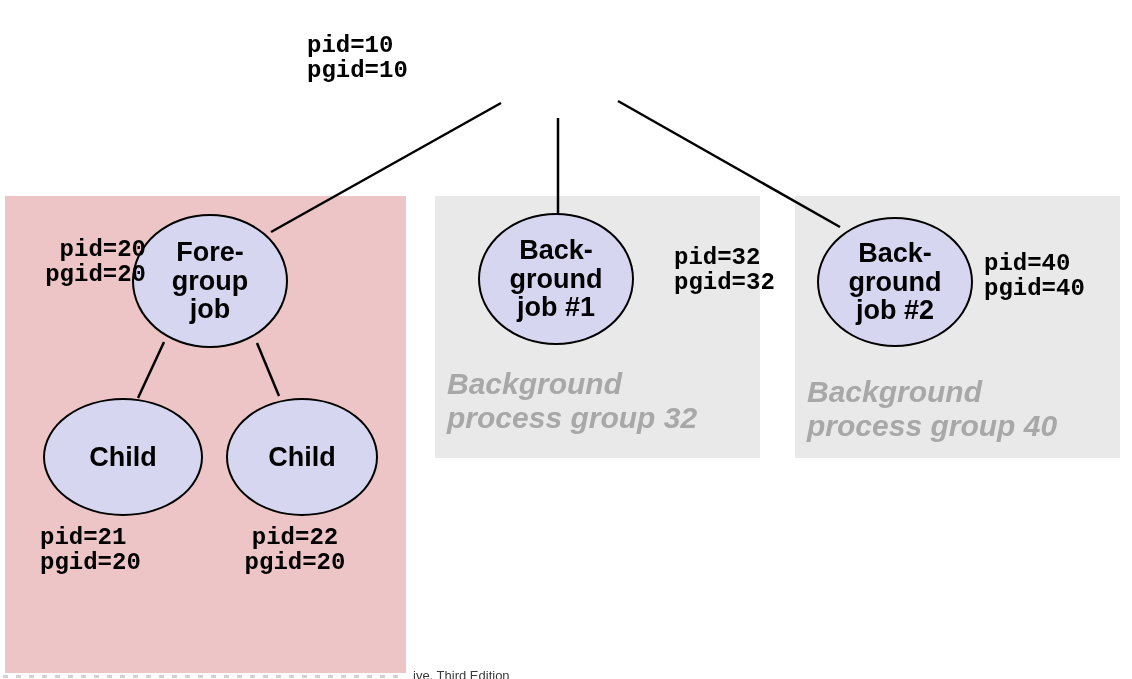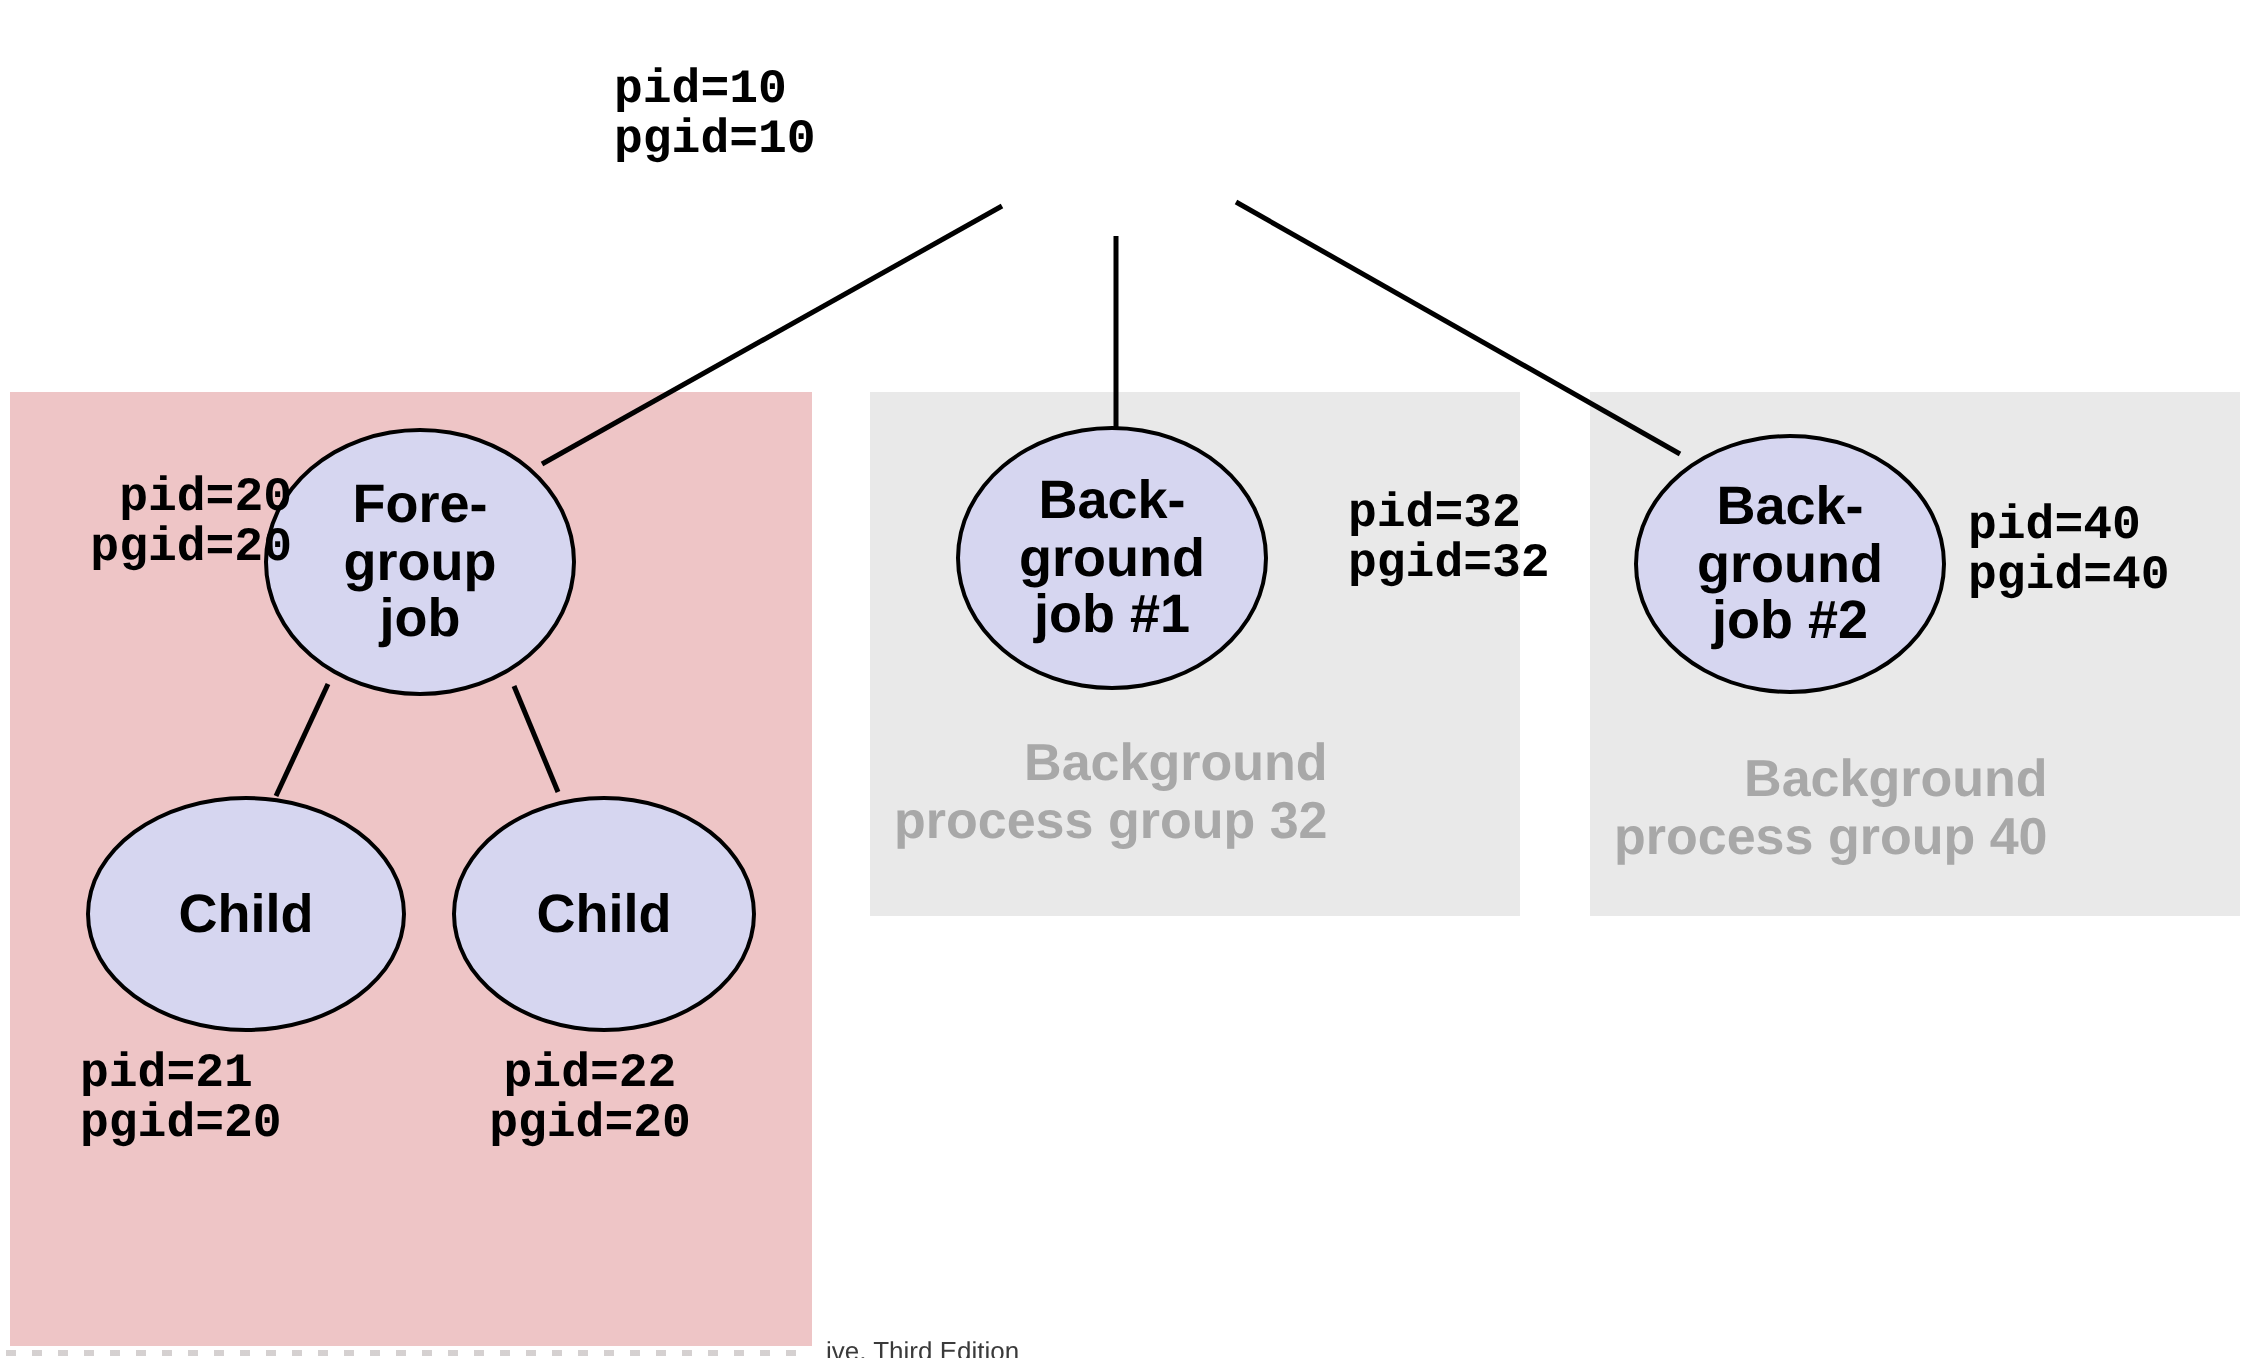--- a/index.html
+++ b/index.html
@@ -54,24 +54,24 @@
   .pids-shell { left: 307px; top: 34px;  width: 160px; text-align: left; }
   .pids-fg    { left: 18px;   top: 238px; width: 128px; text-align: right; }
   .pids-c1    { left: 40px;  top: 526px; width: 166px; }
   .pids-c2    { left: 212px; top: 526px; width: 166px; text-align: center; }
   .pids-bg1   { left: 642px; top: 246px; text-align: left; margin-left: 32px; }
   .pids-bg2   { left: 984px; top: 252px; text-align: left; }
 
   .caption {
     position: absolute;
     font-weight: bold;
-    font-size: 26px;
+    font-style: italic;
+    font-size: 30px;
     line-height: 1.13;
     white-space: pre-line;
-    text-align: right;
   }
   .caption-fg  { left: 20px;  top: 599px; color: #c00000; }
   .caption-bg1 { left: 447px; top: 367px; color: #a8a8a8; }
   .caption-bg2 { left: 807px; top: 375px; color: #a8a8a8; }
 
   .footer-fragment {
     position: absolute;
     left: 413px;
     top: 668px;
     font-size: 13px;

